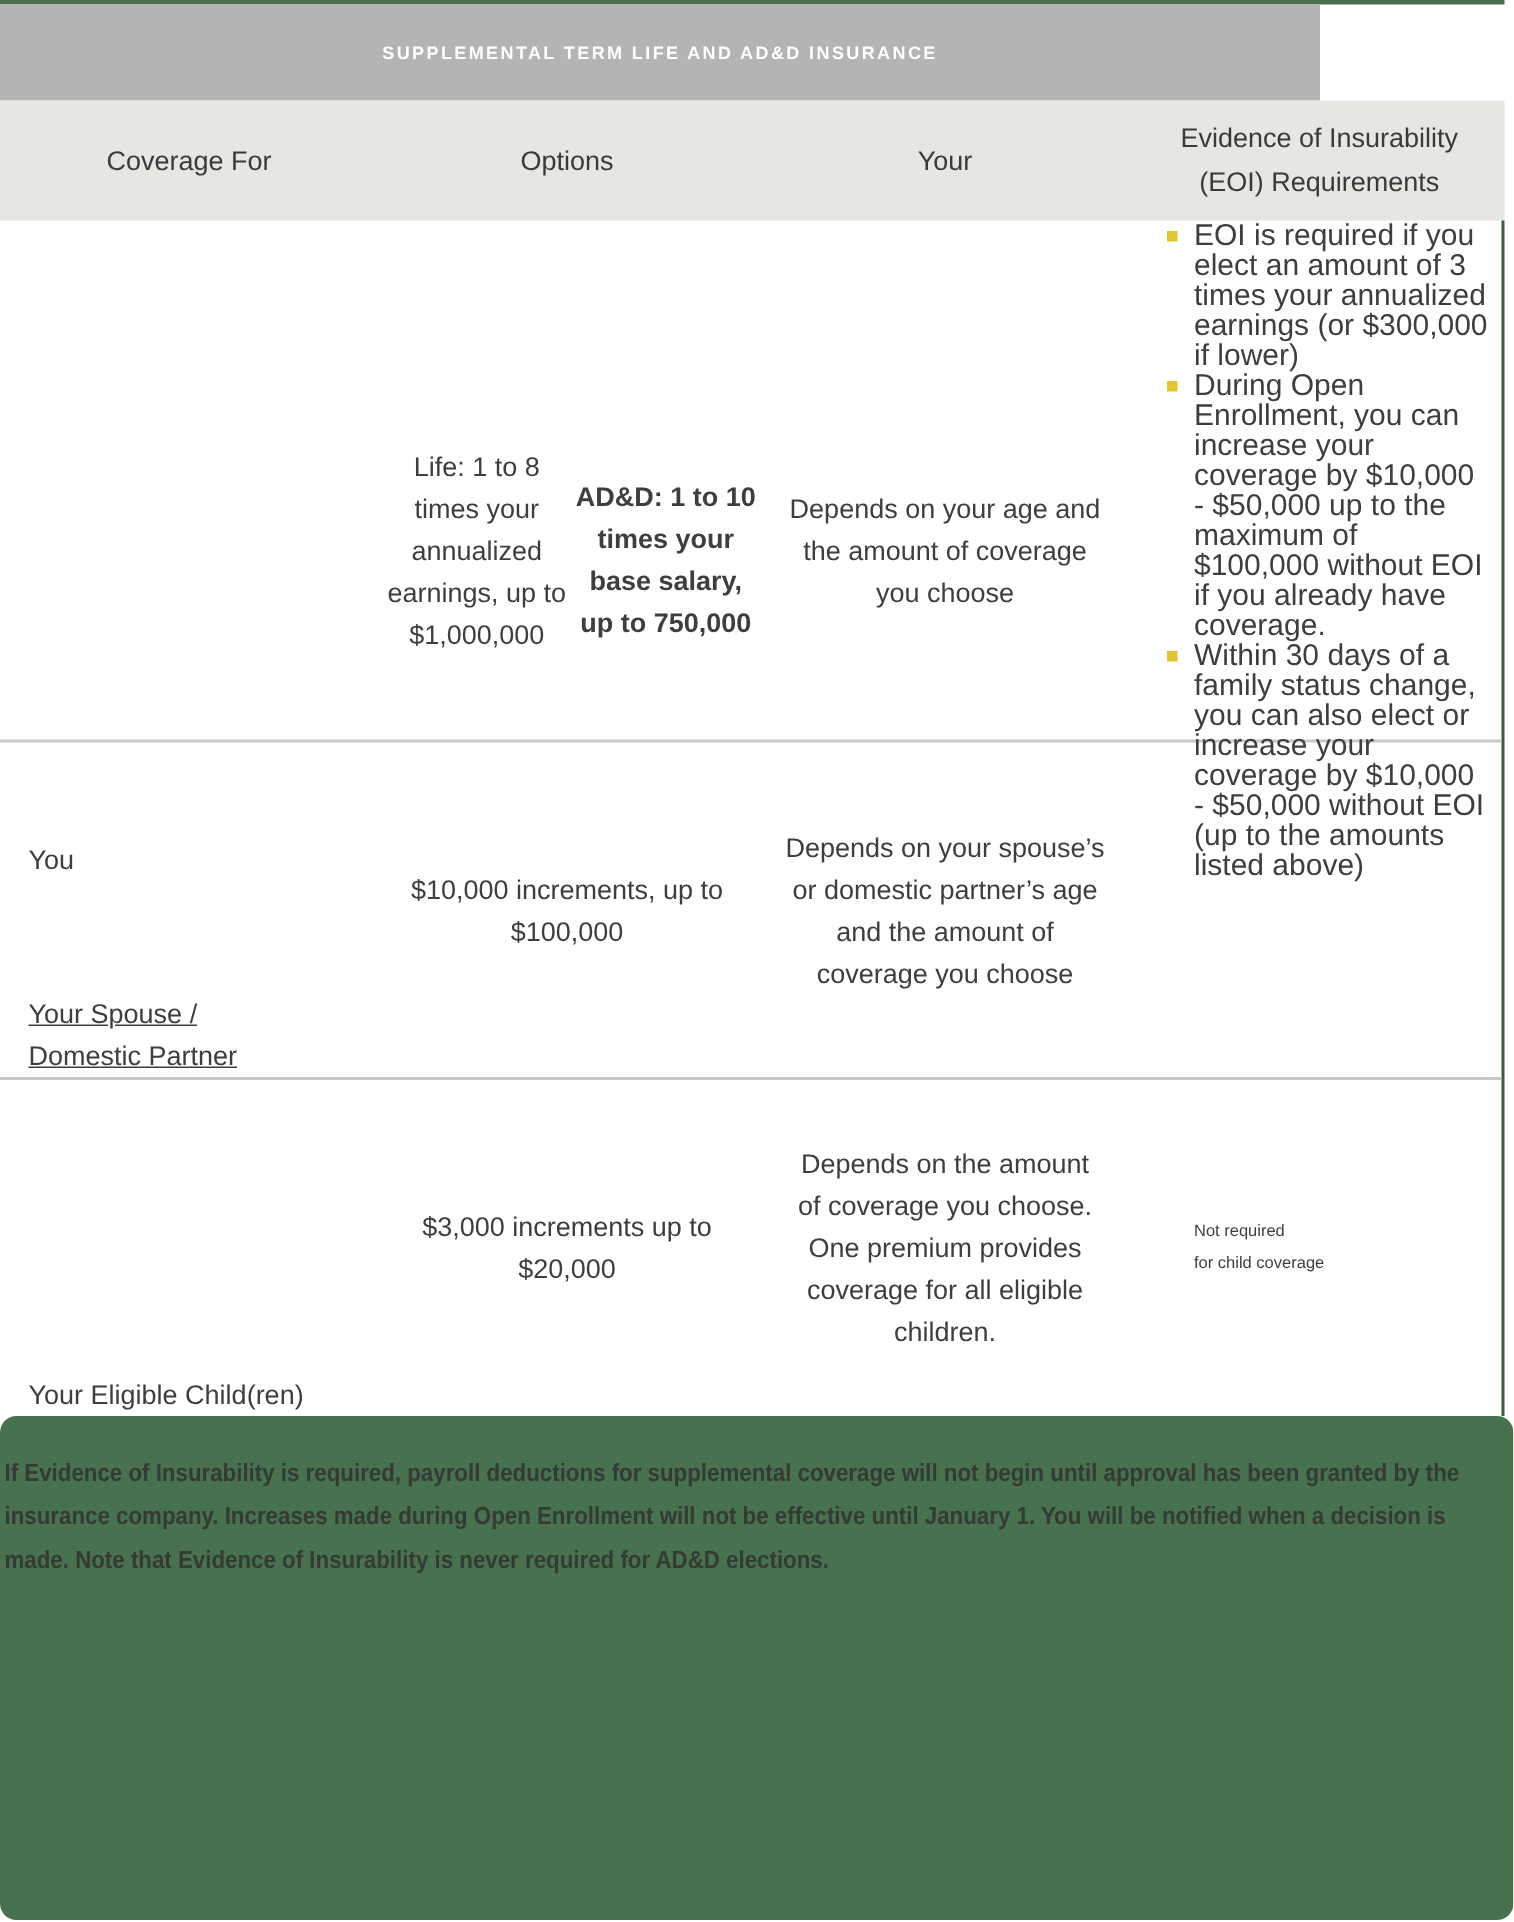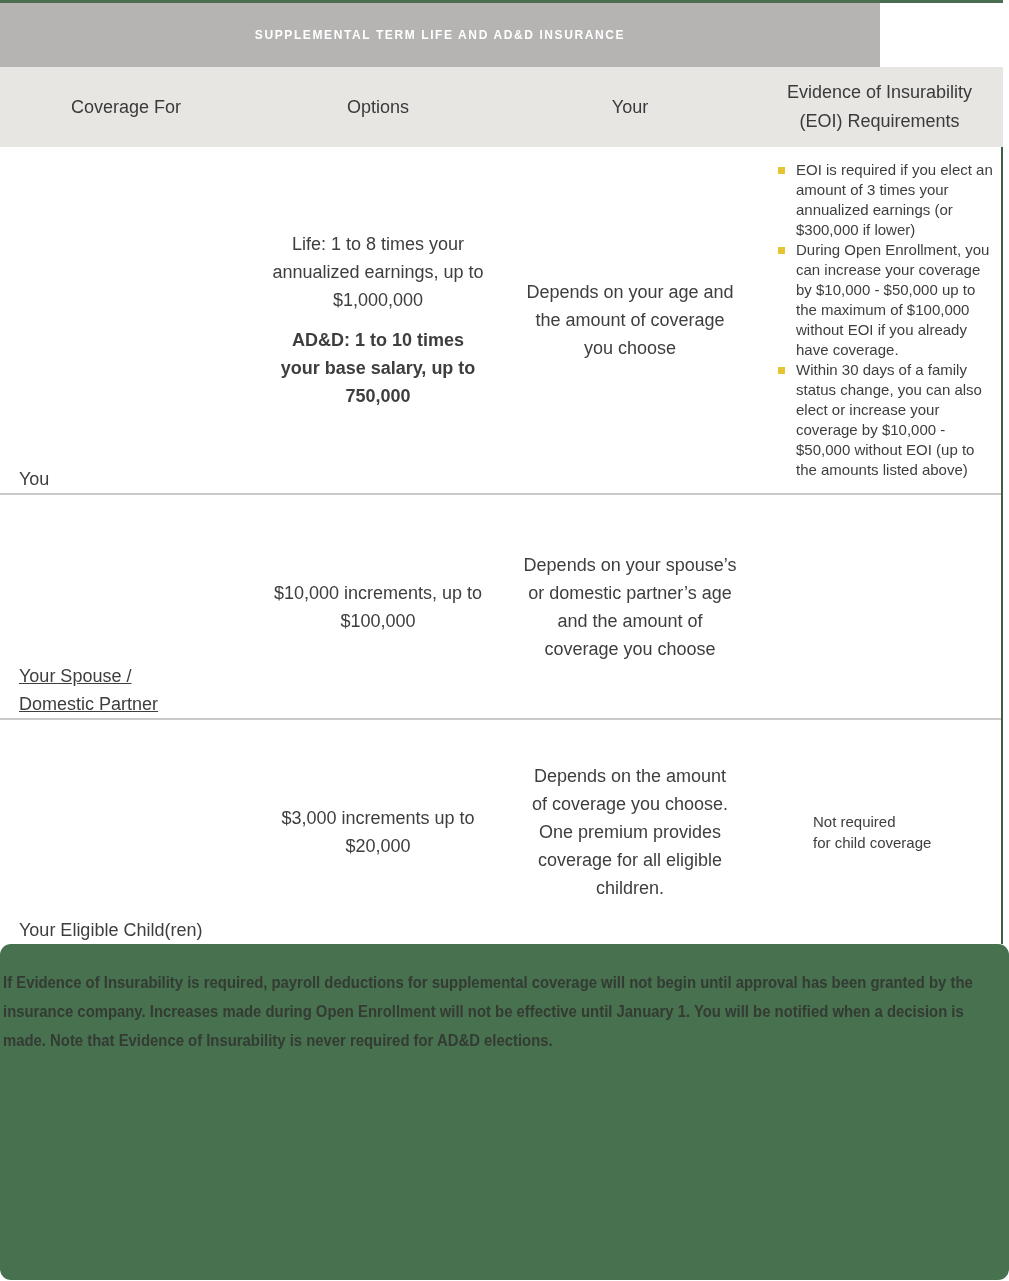--- a/index.html
+++ b/index.html
@@ -71,21 +71,21 @@
   .cell-coverage {
     display: flex;
     align-items: flex-end;
     padding-left: 19px;
     line-height: 28px;
   }
   .row-spouse .cell-coverage span { max-width: 150px; text-decoration: underline; }
 
   .cell-options, .cell-cost {
     display: flex;
-    flex-direction: column;
+    flex-direction: row;
     align-items: center;
     justify-content: center;
     text-align: center;
     line-height: 28px;
   }
   .cell-options p, .cell-cost p { margin: 0; max-width: 212px; }
   .cell-options p + p { margin-top: 12px; font-weight: bold; }
   .row-spouse .cell-cost p { max-width: 222px; }
   .row-child  .cell-cost p { max-width: 205px; }
 
@@ -96,37 +96,37 @@
     padding-right: 8px;
   }
   .cell-eoi ul {
     list-style: none;
     margin: 0;
     padding: 0 0 0 22px;
   }
   .cell-eoi li {
     position: relative;
     padding-left: 18px;
-    font-size: 15px;
+    font-size: 20px;
     line-height: 20px;
     color: var(--body-text, #3e3e3e);
   }
   .cell-eoi li::before {
     content: "";
     position: absolute;
     left: 0;
     top: 6.5px;
     width: 7px;
     height: 7px;
     background: var(--bullet, #e3c431);
   }
   .eoi-plain {
-    margin: 17px;
+    margin: 0;
     padding-left: 40px;
-    font-size: 15px;
+    font-size: 11px;
     line-height: 21px;
     white-space: pre-line;
     color: var(--body-text, #3e3e3e);
   }
 
   .footer {
     width: 1009px;
     height: 336px;
     background: var(--footer-bg, #487150);
     padding: 24px 0 0 3px;

